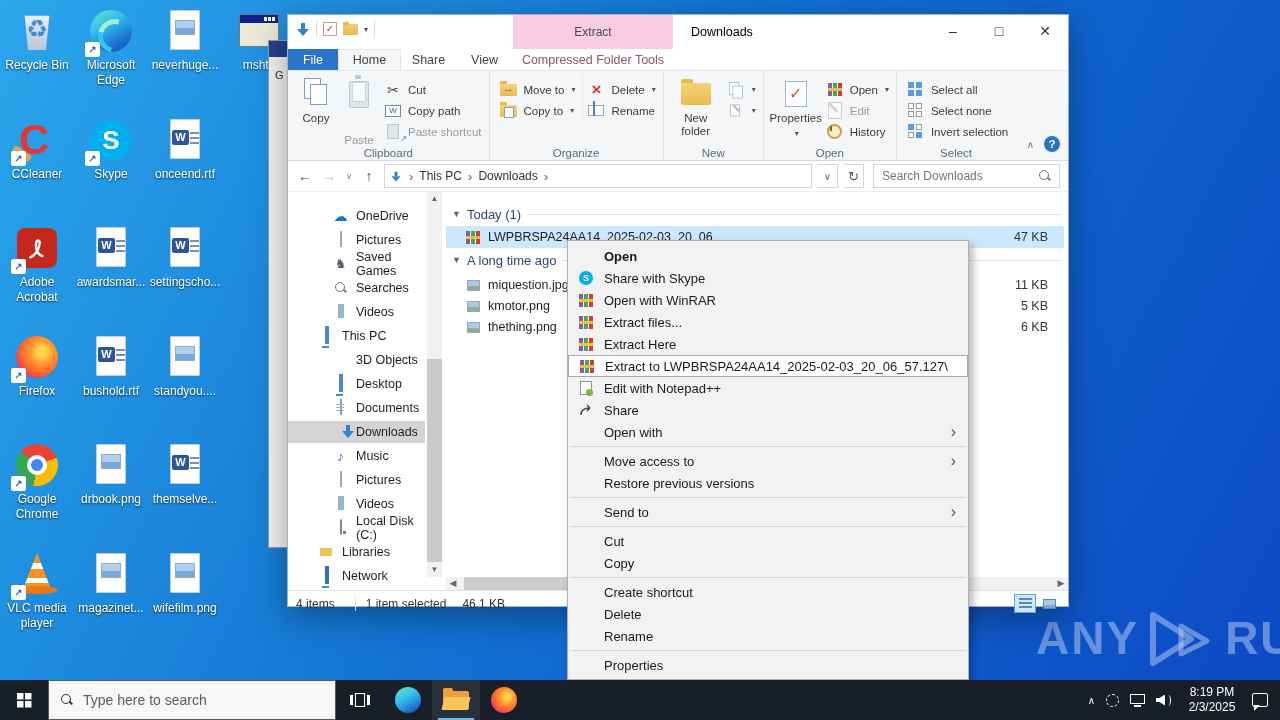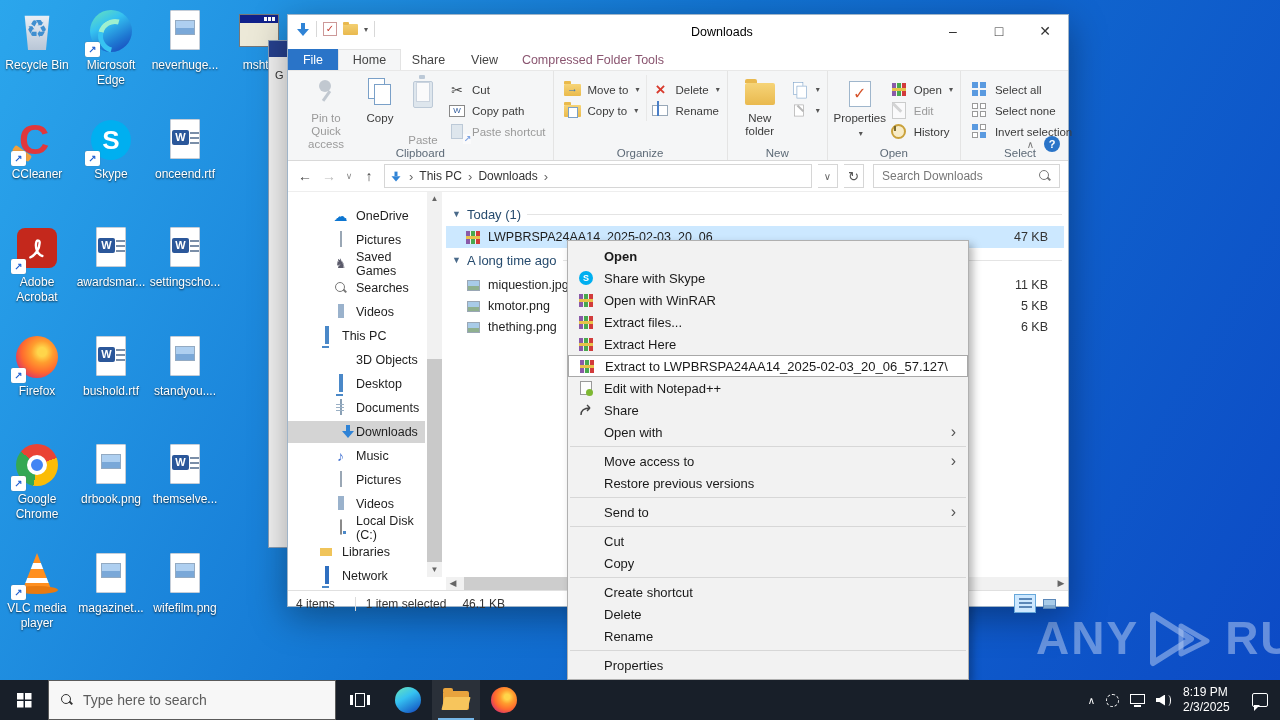--- a/index.html
+++ b/index.html
@@ -256,21 +256,21 @@
   background:radial-gradient(circle at 62% 38%,#ffd54a 0 12%,#ff9d2e 30%,#ff6a2e 55%,#d8336a 80%,#941e8a)}
 .tray{margin-left:auto;display:flex;align-items:center;gap:11px;color:#fff;padding-right:12px}
 .tr-chev{font-size:10px}
 .tr-circle{width:13px;height:13px;border:1.4px dashed #fff;border-radius:50%}
 .tr-net{position:relative;width:15px;height:13px}
 .tr-net i{position:absolute;left:0;top:0;width:15px;height:10px;border:1.4px solid #fff}
 .tr-net::after{content:"";position:absolute;left:4px;bottom:0;width:7px;height:1.5px;background:#fff}
 .tr-vol{position:relative;width:16px;height:13px}
 .tr-vol i{position:absolute;left:0;top:1px;width:9px;height:11px;background:#fff;clip-path:polygon(0 32%,38% 32%,100% 0,100% 100%,38% 68%,0 68%)}
 .tr-vol::after{content:"";position:absolute;right:1px;top:1px;width:5px;height:11px;border-right:1.6px solid #fff;border-radius:50%}
-.tr-clock{text-align:left;font-size:12px;line-height:15px;width:58px}
+.tr-clock{text-align:center;font-size:12px;line-height:15px;width:58px}
 .tr-ac{width:16px;height:14px;border:1.5px solid #fff;border-radius:2px;position:relative}
 .tr-ac::after{content:"";position:absolute;left:1px;bottom:-5px;border:3px solid transparent;border-top-color:#fff;border-left-color:#fff}
 </style>
 </head>
 <body>
 
 <div id="desktop-icons">
     <div class="dcell" style="left: 0px; top: 8px;">
       <div class="dic">
         <i class="rb-body"></i>
@@ -434,45 +434,40 @@
 <div id="win">
   <div class="titlebar">
     <div class="qat">
       <span class="q-down"><span class="ar-down" style="transform:scale(.8)"></span></span>
       <span class="qsep"></span>
       <span class="q-check">✓</span>
       <span class="q-folder"></span>
       <span class="q-drop">▾</span>
       <span class="qsep"></span>
     </div>
+    <div class="ctx-tab-head">Extract</div>
     <div class="wtitle">Downloads</div>
     <div class="caption">
       <div class="cap">–</div>
       <div class="cap">□</div>
       <div class="cap">✕</div>
     </div>
   </div>
 
   <div class="tabs">
     <div class="tab tab-file">File</div>
     <div class="tab tab-home">Home</div>
     <div class="tab tab-share">Share</div>
     <div class="tab tab-view">View</div>
     <div class="tab tab-cft">Compressed Folder Tools</div>
   </div>
 
   <div class="ribbon" id="ribbon">
     <div class="rgroup">
         <div class="rglabel">Clipboard</div>
-        <div class="rbig dis" style="width: 64px;">
-          <div class="bic">
-            <i class="ic-pin"></i>
-          </div>
-          <div>Pin to Quick access</div>
-        </div>
         <div class="rbig" style="width: 44px;">
           <div class="bic">
             <i class="ic-copy2"></i>
           </div>
           <div>Copy</div>
         </div>
         <div class="rbig dis" style="width: 42px; gap: 24px;">
           <div class="bic">
             <i class="ic-paste"></i>
           </div>

